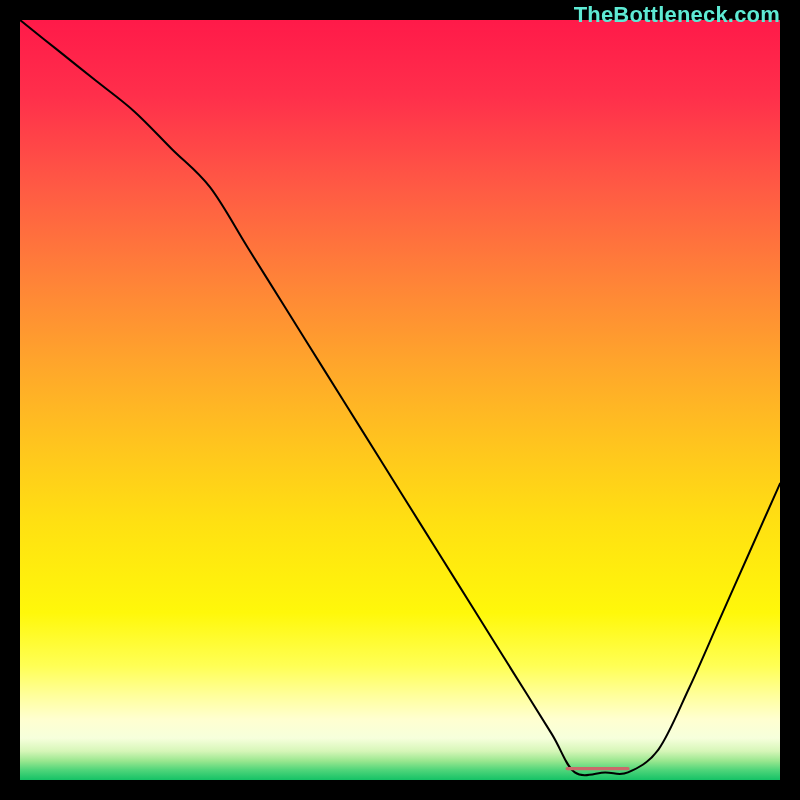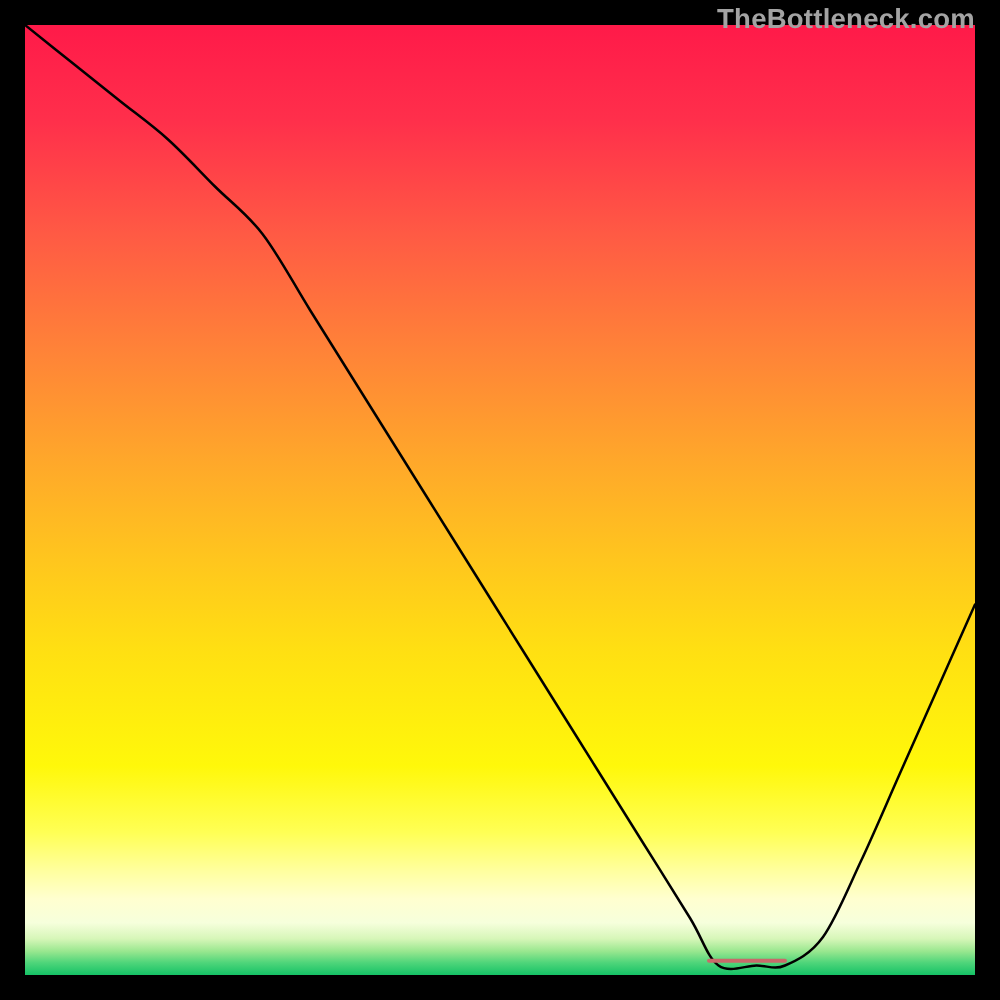--- a/index.html
+++ b/index.html
@@ -13,21 +13,21 @@
   }
   .stage {
     position: relative;
     width: 800px;
     height: 800px;
   }
   .watermark {
     position: absolute;
     top: 2px;
     right: 20px;
-    color: #a3a3a3;
+    color: #5eead4;
     font-size: 22px;
     font-weight: 600;
     letter-spacing: 0.2px;
     z-index: 10;
   }
   svg.plot {
     position: absolute;
     left: 20px;
     top: 20px;
     width: 760px;

